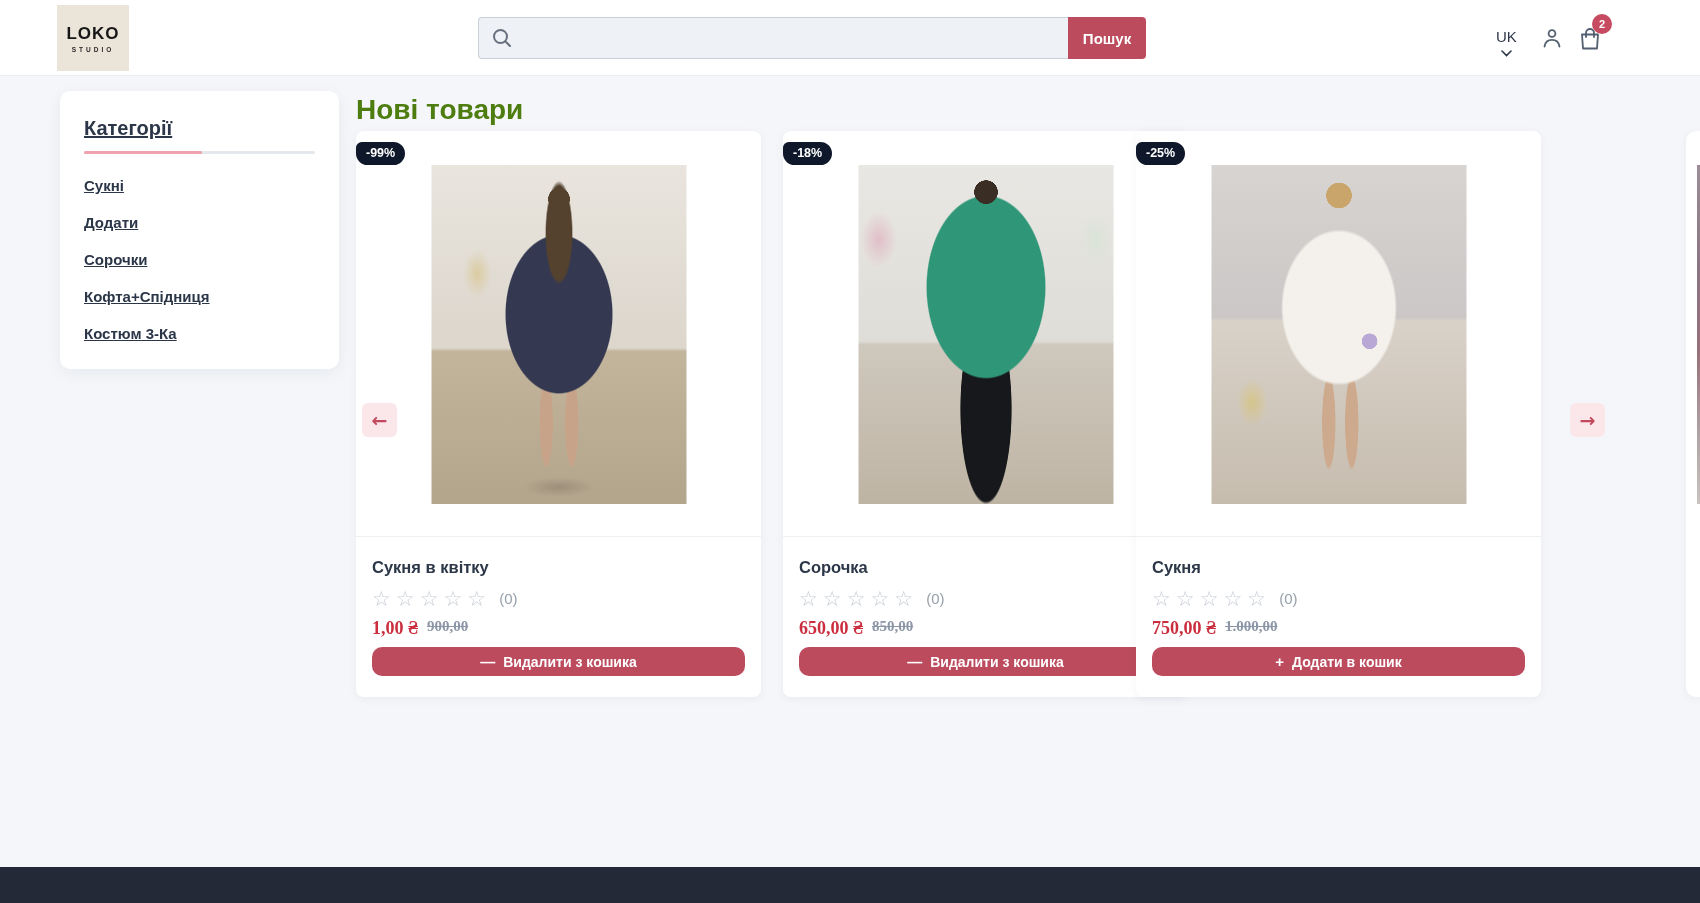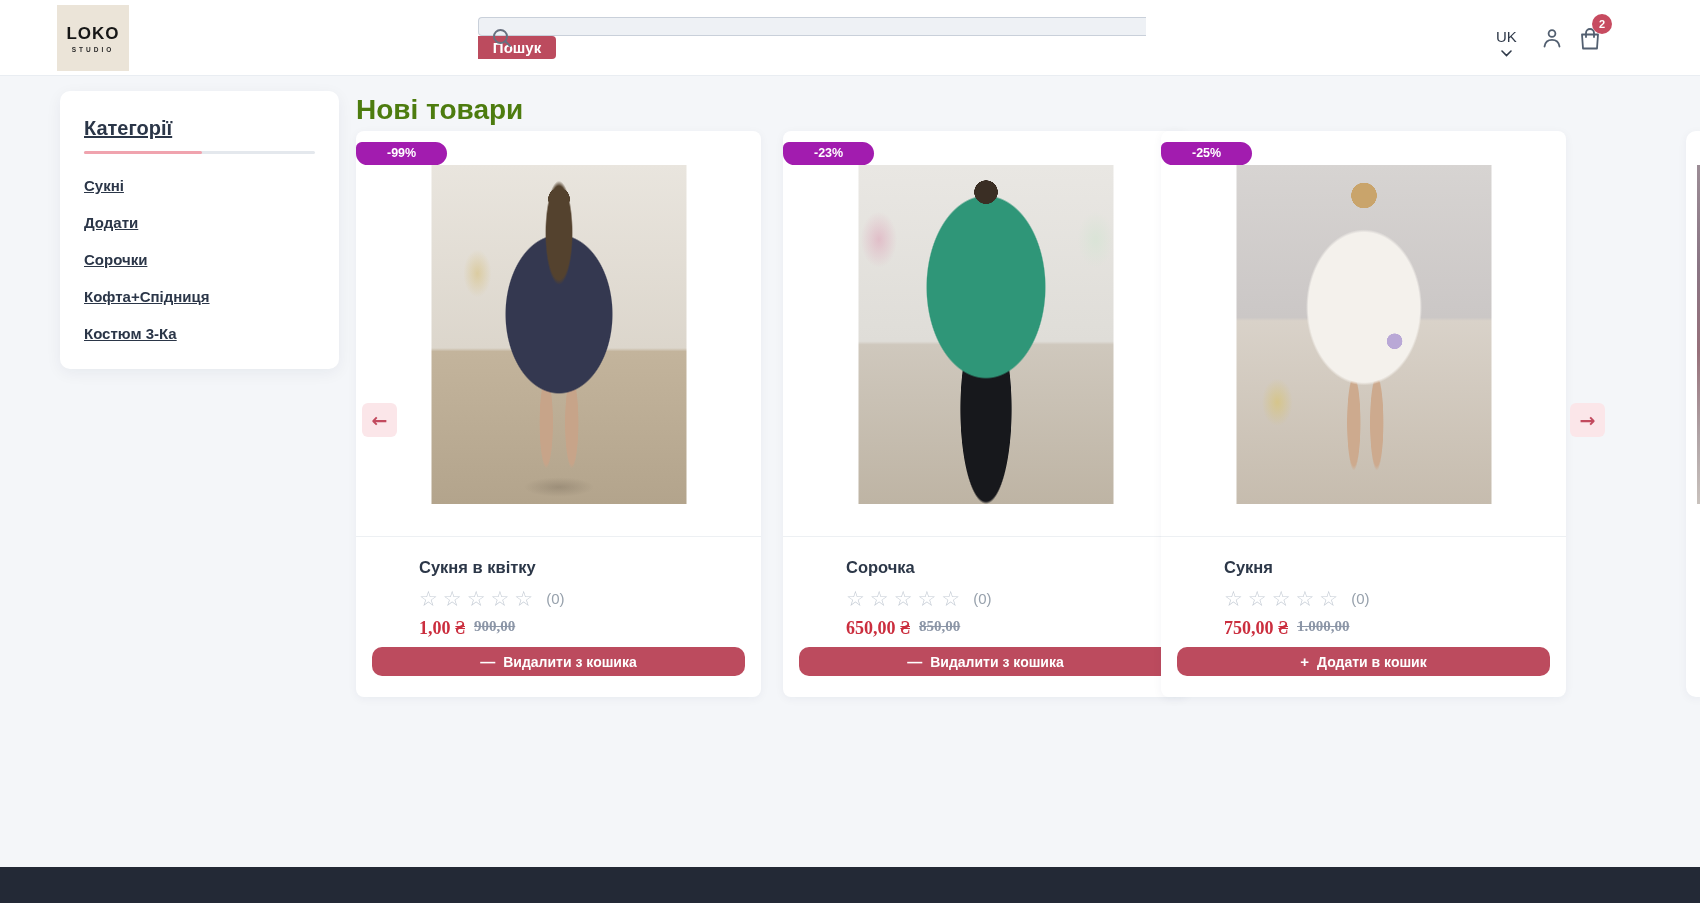--- a/index.html
+++ b/index.html
@@ -16,21 +16,21 @@
     position:absolute; top:0; left:0; width:1700px; height:76px;
     background:#ffffff; border-bottom:1px solid #e9edf2;
   }
   .logo {
     position:absolute; left:57px; top:5px; width:72px; height:66px;
     background:#ebe4d8; display:flex; flex-direction:column;
     align-items:center; justify-content:center; cursor:pointer;
   }
   .logo-title { font-size:17px; font-weight:700; letter-spacing:1px; color:#161616; }
   .logo-sub { font-size:6.5px; font-weight:700; letter-spacing:3px; color:#2a2a2a; margin-top:2px; }
-  .search-wrap { position:absolute; left:478px; top:17px; width:668px; height:42px; display:flex;flex-direction:column; }
+  .search-wrap { position:absolute; left:478px; top:17px; width:668px; height:42px; display:flex; }
   .search-input {
     flex:1; height:42px; background:#eef1f5; border:1px solid #c9d0da;
     border-right:none; border-radius:4px 0 0 4px; padding:0 12px 0 44px;
     font-size:15px; color:#2b3648; outline:none;
     font-family:"Liberation Sans","DejaVu Sans",sans-serif;
   }
   .search-icon { position:absolute; left:13px; top:10px; width:22px; height:22px; }
   .search-btn {
     width:78px; height:42px; background:#bc4b5e; color:#ffffff; border:none;
     border-radius:0 4px 4px 0; font-size:15px; font-weight:700; cursor:pointer;
@@ -62,25 +62,25 @@
     background:#f0a3ae; border-radius:2px;
   }
   .cat-list { margin-top:24px; list-style:none; }
   .cat-item { font-size:15px; font-weight:700; color:#2b3648; margin-bottom:21px; cursor:pointer; line-height:16px; }
   
   .page-heading { position:absolute; left:356px; top:94px; font-size:28px; font-weight:800; color:#4d7c0f; }
   .card {
     position:absolute; top:131px; width:405px; height:566px; background:#ffffff;
     border-radius:8px; box-shadow:0 2px 10px rgba(25,39,70,.05);
   }
-  .card-1 { left:356px; } .card-2 { left:783px; } .card-3 { left:1161px; }
+  .card-1 { left:356px; } .card-2 { left:783px; } .card-3 { left:1136px; }
   .img-section { position:relative; height:406px; border-bottom:1px solid #edf0f3; }
   .discount-badge {
     position:absolute; left:0; top:11px; height:23px; line-height:23px;
-    padding:0 31px; background:#a21caf; color:#ffffff; font-size:12.5px; font-weight:700;
+    padding:0 10px; background:#0f172a; color:#ffffff; font-size:12.5px; font-weight:700;
     border-radius:6px 12px 12px 12px; z-index:2;
   }
   .photo {
     position:absolute; left:50%; transform:translateX(-50%); top:34px;
     width:255px; height:339px; cursor:pointer;
   }
   .photo-1 {
     background:
       radial-gradient(ellipse 50px 14px at 50% 95%, rgba(60,50,40,.20), transparent 70%),
       radial-gradient(ellipse 20px 34px at 18% 32%, rgba(214,190,120,.55), transparent 70%),
@@ -103,21 +103,21 @@
   .photo-3 {
     background:
       radial-gradient(ellipse 22px 34px at 16% 70%, rgba(217,195,106,.6), transparent 70%),
       radial-gradient(circle 8px at 62% 52%, #b9a8d6 95%, transparent),
       radial-gradient(circle 13px at 50% 9%, #c9a46b 97%, transparent),
       radial-gradient(ellipse 58px 78px at 50% 42%, #f4f1ec 96%, transparent),
       radial-gradient(ellipse 7px 48px at 46% 76%, #cdaa8e 90%, transparent),
       radial-gradient(ellipse 7px 48px at 55% 76%, #cdaa8e 90%, transparent),
       linear-gradient(180deg,#d7d4d2 0%,#cbc7c6 45%,#d9d2c9 46%,#c6bcae 100%);
   }
-  .info-section { padding:21px 16px 0; position:relative;margin-left:47px; }
+  .info-section { padding:21px 16px 0; position:relative; }
   .p-title { font-size:16.5px; font-weight:700; color:#2c3748; cursor:pointer; }
   .rating-row { margin-top:11px; display:flex; align-items:center; }
   .stars { font-size:21px; letter-spacing:5px; color:#c5ccd5; line-height:21px; }
   .rating-count { font-size:15px; color:#97a1ac; margin-left:8px; }
   .price-row { margin-top:9px; display:flex; align-items:flex-start;font-family:Liberation Serif, serif; }
   .price { font-size:18px; font-weight:800; color:#cb2e3e; }
   .old-price { font-size:15px; font-weight:600; color:#8c96a7; text-decoration:line-through; margin-left:9px; }
   .card-btn {
     position:absolute; left:16px; right:16px; bottom:21px; height:29px;
     background:#bc4b5e; border:none; border-radius:10px; color:#ffffff;
@@ -224,21 +224,21 @@
     </div>
   </div>
   <button class="card-btn">
     <span class="btn-glyph">—</span>
     <span>Видалити з кошика</span>
   </button>
 </div>
 
 <div class="card card-2">
   <div class="img-section">
-    <div class="discount-badge">-23%</div>
+    <div class="discount-badge">-18%</div>
     <div class="photo photo-2"></div>
   </div>
   <div class="info-section">
     <div class="p-title">Сорочка</div>
     <div class="rating-row">
       <span class="stars">☆☆☆☆☆</span>
       <span class="rating-count">(0)</span>
     </div>
     <div class="price-row">
       <span class="price">650,00 ₴</span>

